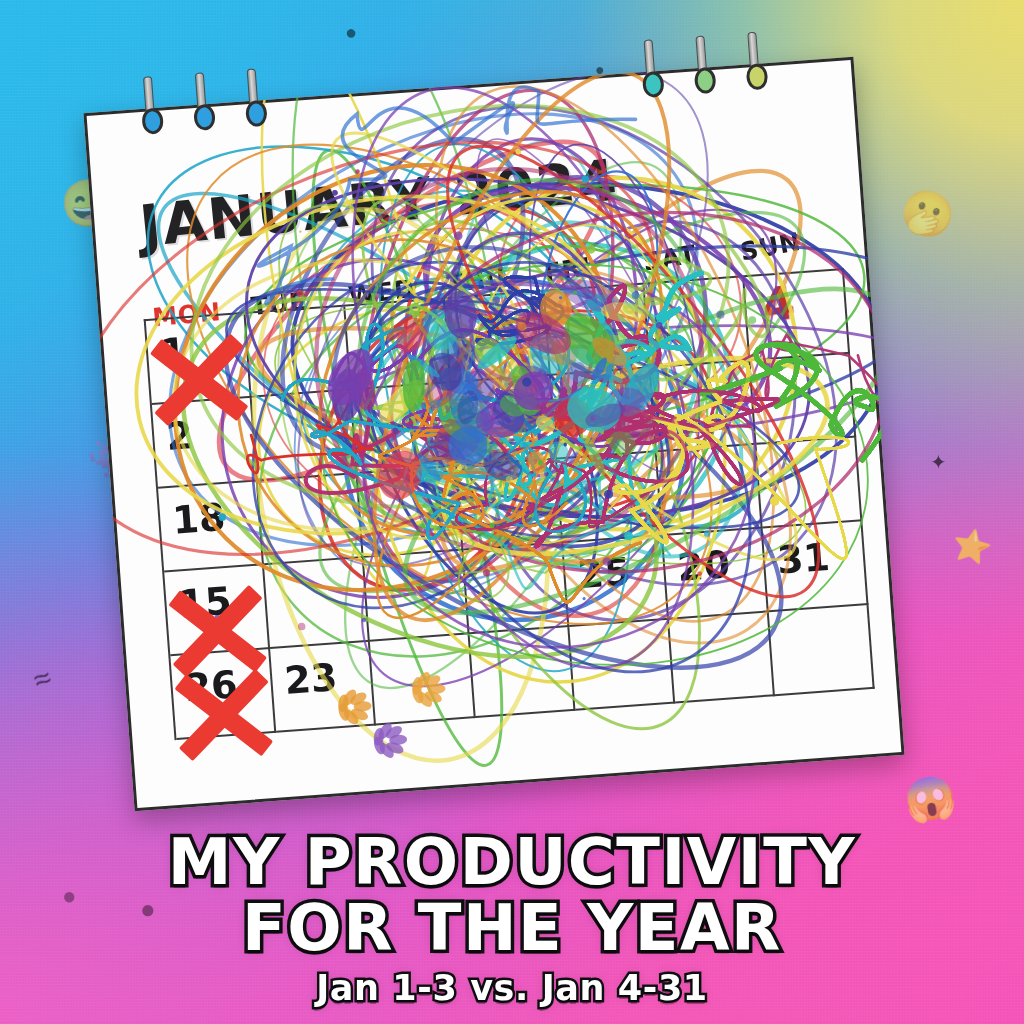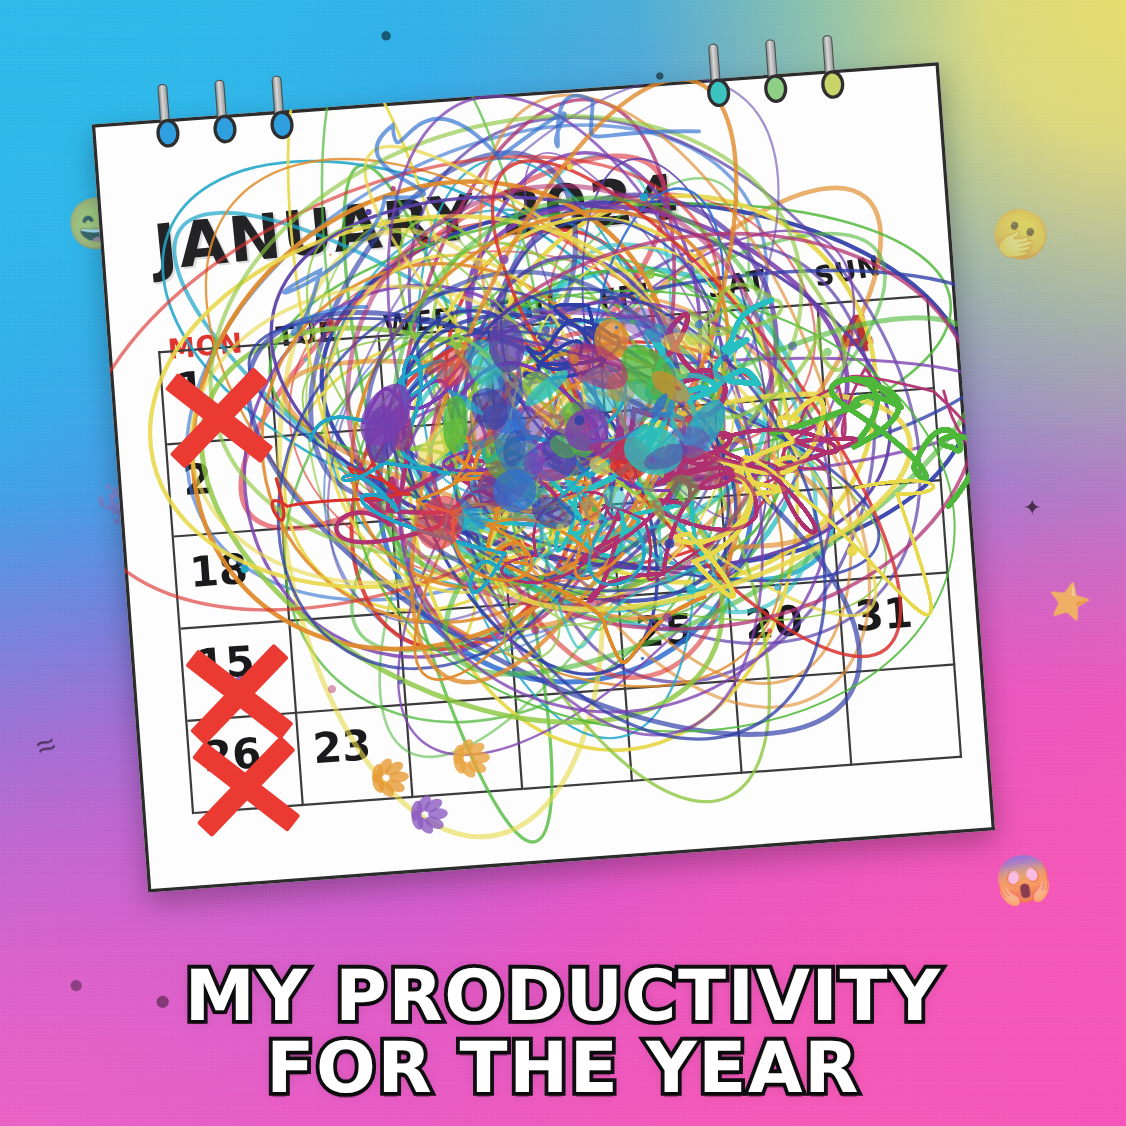--- a/index.html
+++ b/index.html
@@ -871,15 +871,16 @@
         <ellipse cx="290.9903113209758" cy="595.6611626088244" rx="9" ry="5" fill="#e8a23c" fill-opacity="0.8" transform="rotate(205.7 300 600)"></ellipse>
         <ellipse cx="297.77479066043685" cy="590.2507208781817" rx="9" ry="5" fill="#e8a23c" fill-opacity="0.8" transform="rotate(257.1 300 600)"></ellipse>
         <ellipse cx="306.23489801858733" cy="592.1816851753197" rx="9" ry="5" fill="#e8a23c" fill-opacity="0.8" transform="rotate(308.6 300 600)"></ellipse>
       </svg>
 
   </div>
 
   <div id="caption">
     <div class="cap-line cap-main">MY PRODUCTIVITY</div>
     <div class="cap-line cap-main">FOR THE YEAR</div>
+    <div class="cap-line cap-sub">Jan 1-3 vs. Jan 4-31</div>
   </div>
 
 </div>
 
 </body></html>

